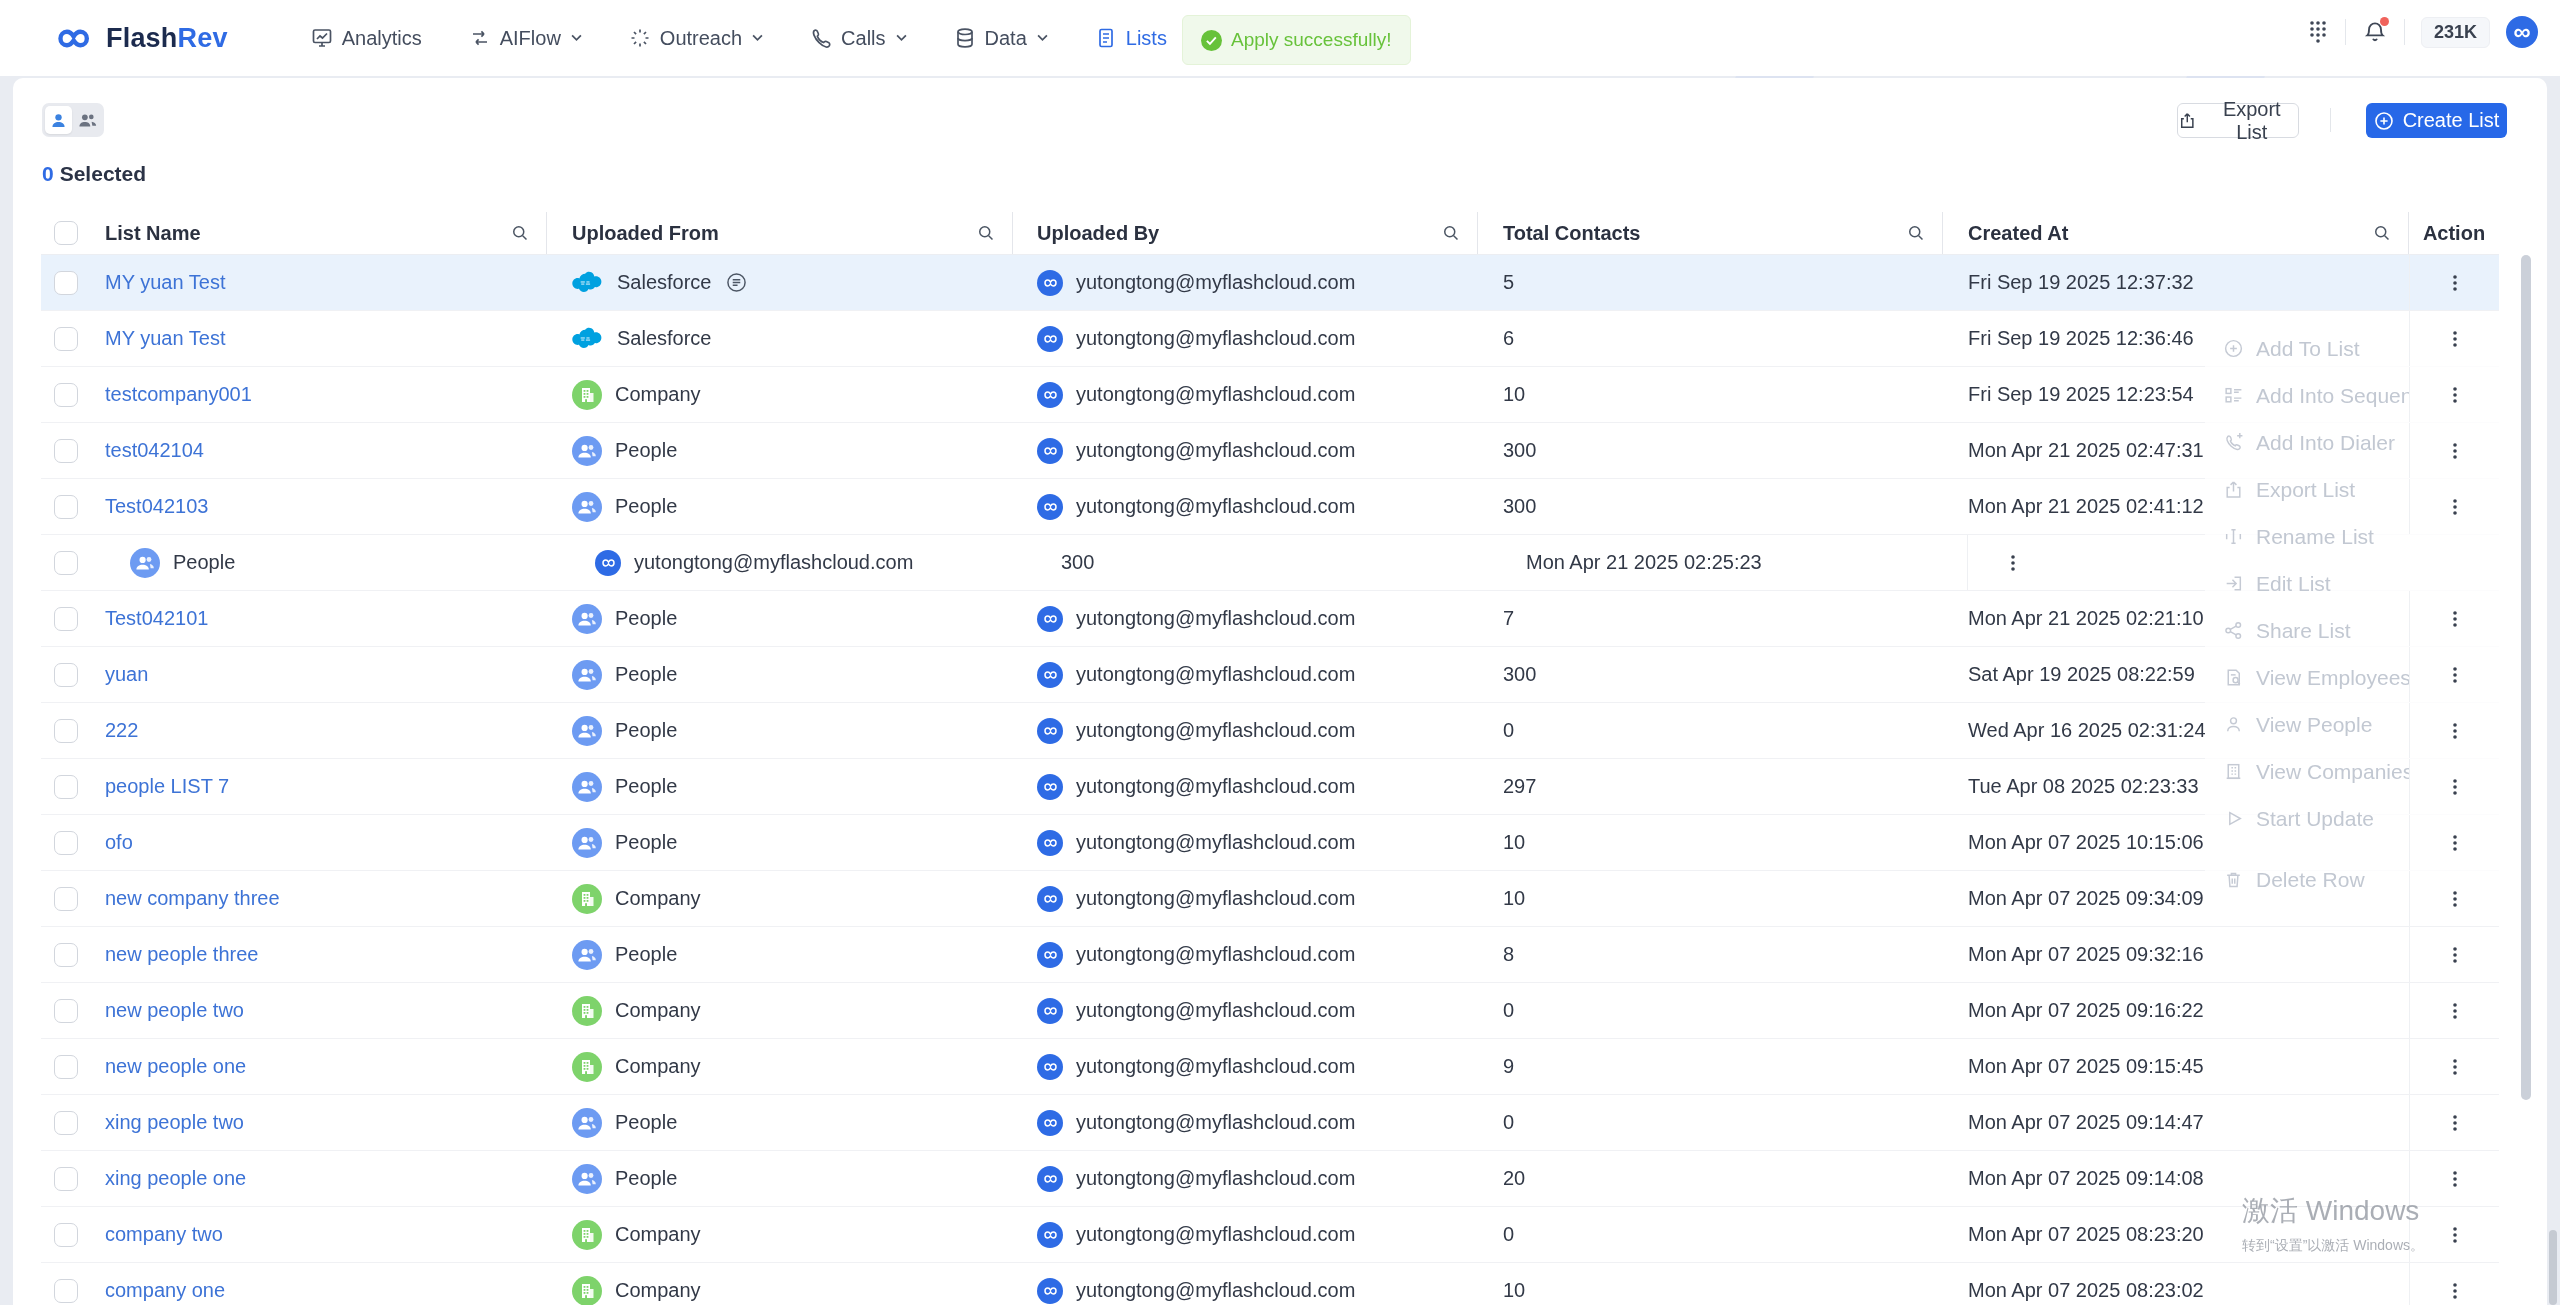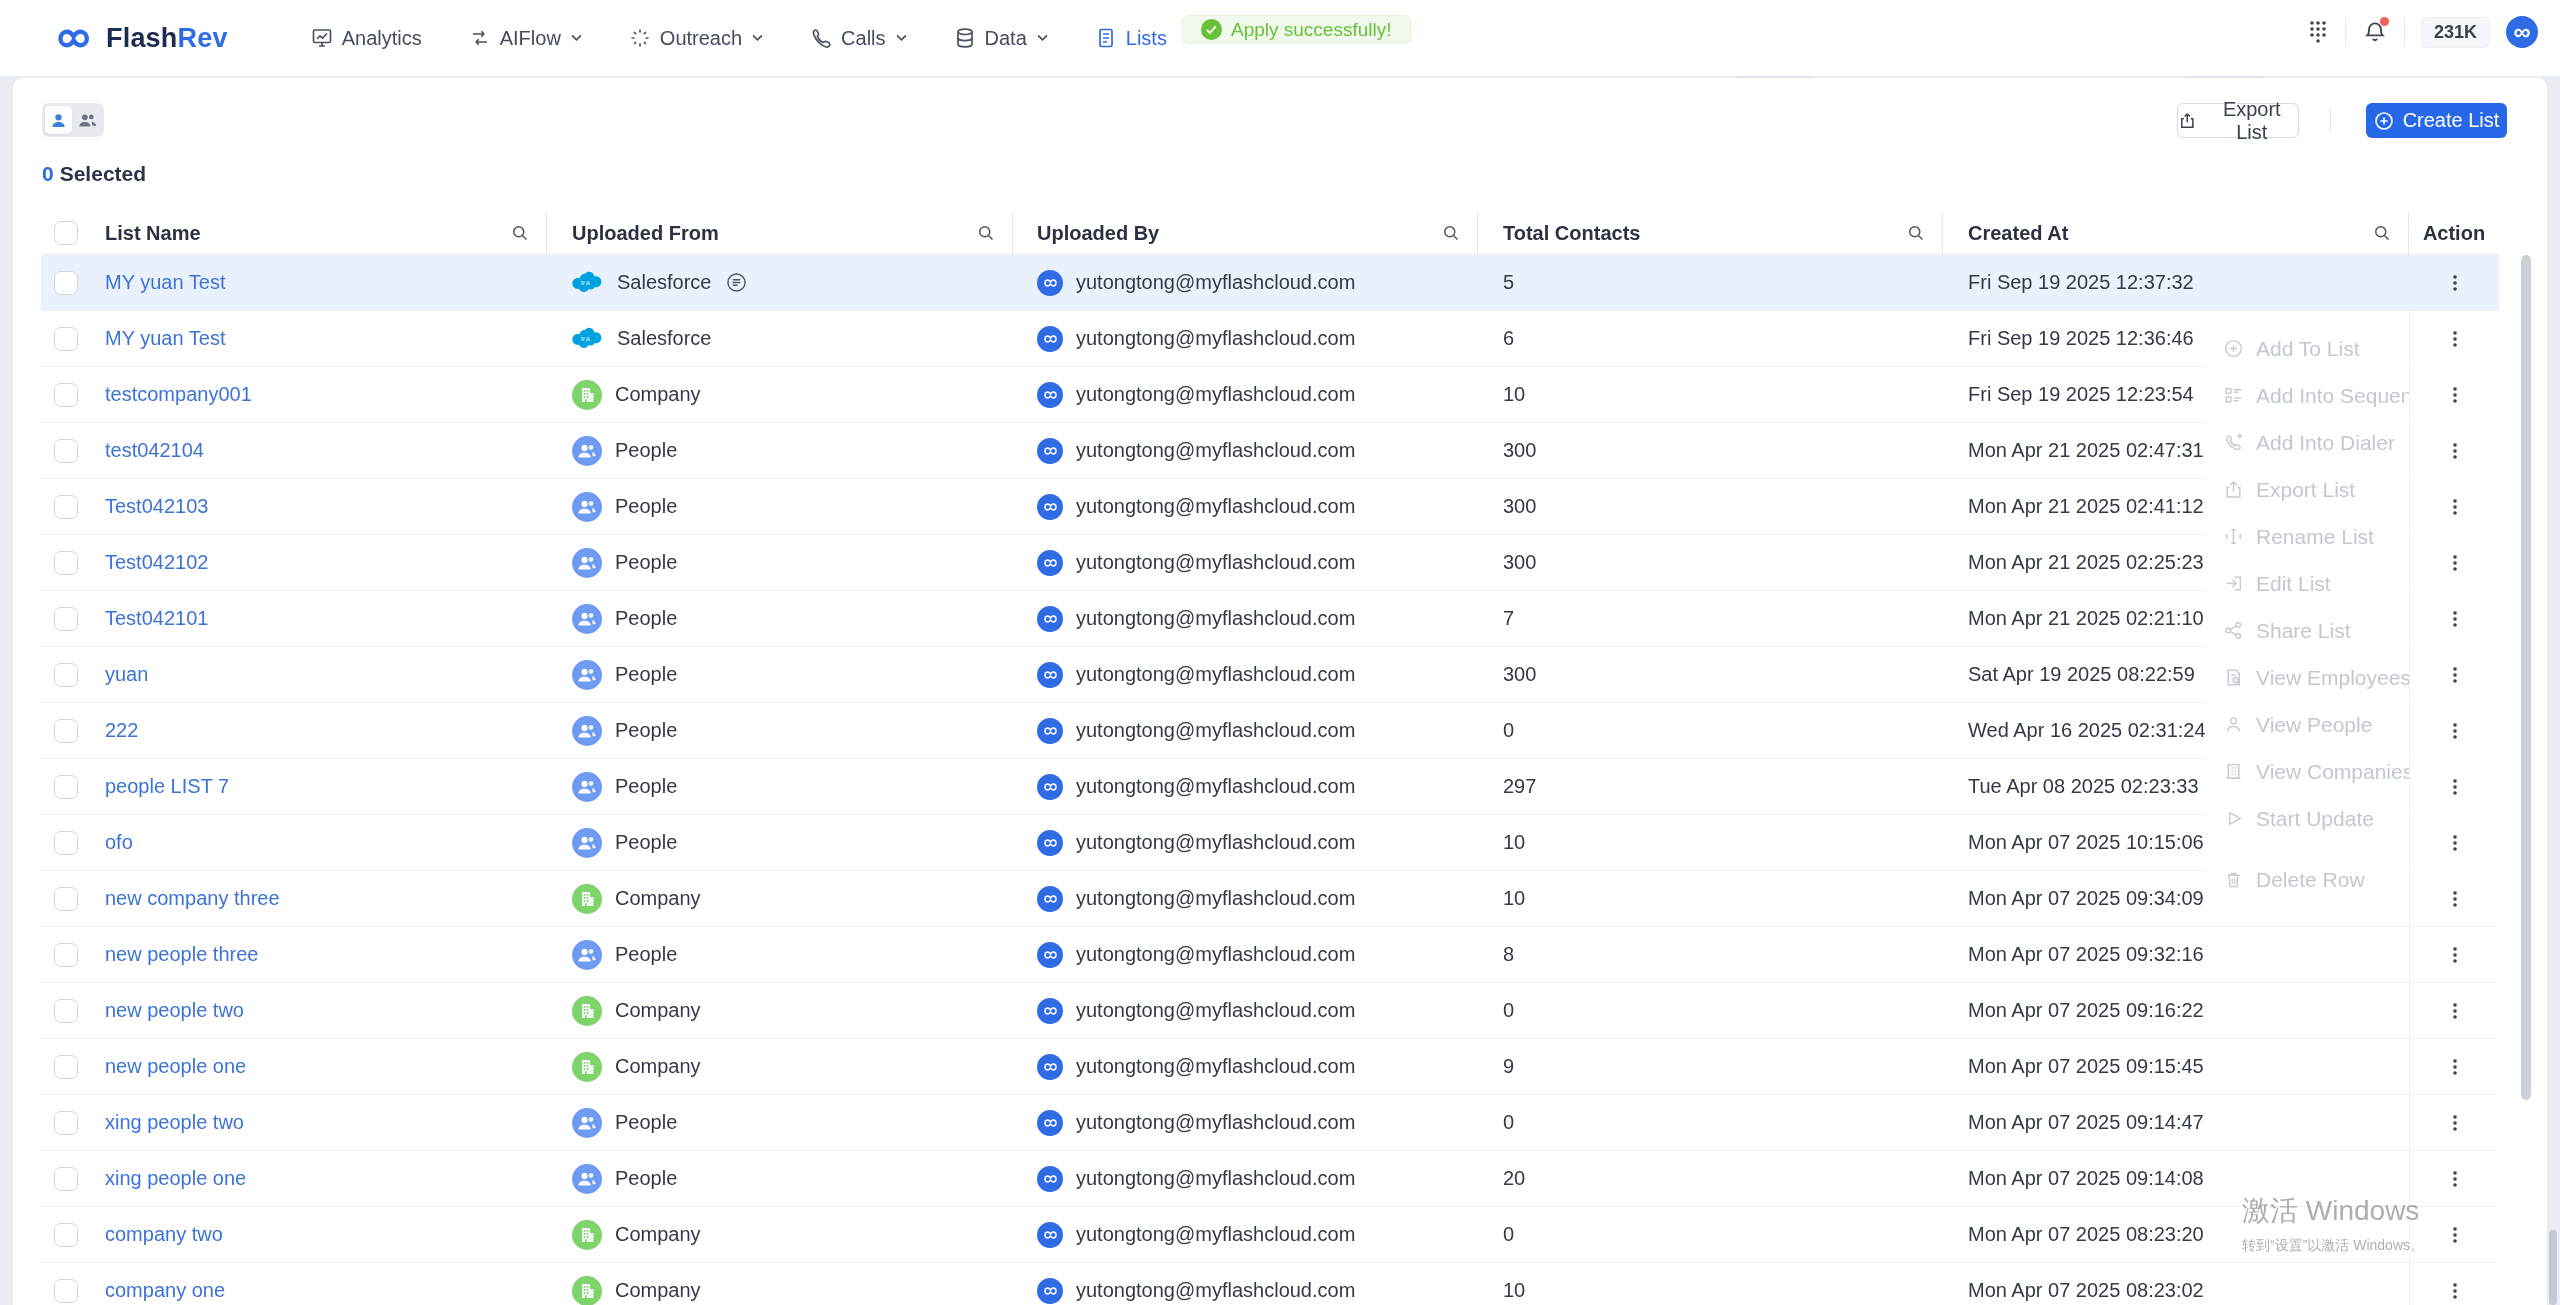--- a/index.html
+++ b/index.html
@@ -17,21 +17,21 @@
   .nav-item { display:flex; align-items:center; gap:8px; font-size:20px; color:#444d5e; font-weight:500; cursor:pointer; }
   .nav-item.active { color:#2f6be4; }
   .nav-item svg { display:block; }
   .nav-right { position:absolute; right:22px; top:0; height:64px; display:flex; align-items:center; gap:16px; }
   .nav-vdiv { width:1px; height:26px; background:#e4e7ec; }
   .badge-credits { background:#f5f7fa; border:1px solid #edeff3; border-radius:6px; padding:4px 12px; font-size:18px; font-weight:600; color:#39414f; }
   .avatar-nav { width:32px; height:32px; border-radius:50%; background:#2e6be5; color:#fff; display:flex; align-items:center; justify-content:center; font-size:24px; font-weight:700; line-height:1; }
   .bell-wrap { position:relative; display:flex; }
   .bell-dot { position:absolute; right:-1px; top:-2px; width:9px; height:9px; border-radius:50%; background:#f0635c; }
   
-  .toast { position:absolute; left:1182px; top:15px; height:29px; z-index:60; display:flex; align-items:center; gap:9px; padding:0 18px; background:#f0f9eb; border:1px solid #e4f3d8; border-radius:6px; }
+  .toast { position:absolute; left:1182px; top:15px; height:50px; z-index:60; display:flex; align-items:center; gap:9px; padding:0 18px; background:#f0f9eb; border:1px solid #e4f3d8; border-radius:6px; }
   .toast-text { color:#67c23a; font-size:19px; }
   
   .band-shape { position:absolute; top:64px; height:14px; background:#dde3f1; transform:skewX(-22deg); z-index:1; }
   
   .card { position:absolute; left:13px; top:78px; width:2534px; height:1227px; background:#fff; border-radius:10px 10px 0 0; overflow:hidden; }
   .seg { position:absolute; left:29px; top:25px; width:62px; height:34px; background:#e8eaef; border-radius:7px; display:flex; align-items:center; padding:3px; gap:2px; }
   .seg-btn { flex:1; height:28px; border:none; border-radius:5px; background:transparent; display:flex; align-items:center; justify-content:center; cursor:pointer; }
   .seg-btn.active { background:#fff; box-shadow:0 1px 2px rgba(0,0,0,.08); }
   .toolbar-right-divider { position:absolute; left:2317px; top:30px; width:1px; height:24px; background:#e3e6ea; }
   .btn { display:flex; align-items:center; justify-content:center; gap:9px; font-size:20px; border-radius:6px; cursor:pointer; font-family:inherit; }
@@ -512,23 +512,20 @@
               <circle cx="9" cy="10" r="1.8"></circle>
               <circle cx="9" cy="16" r="1.8"></circle>
             </svg>
           </span>
         </div>
       </div>
       <div class="trow">
         <div class="cell c-check">
           <span class="checkbox"></span>
         </div>
-        <div class="cell c-name">
-          <a class="link">Test042102</a>
-        </div>
         <div class="cell c-from">
           <span style="display:flex">
             <svg width="30" height="30" viewBox="0 0 30 30">
               <circle cx="15" cy="15" r="15" fill="#6d9bf2"></circle>
               <g fill="#fff">
                 <circle cx="12.6" cy="11.9" r="3.1"></circle>
                 <path d="M6.4 21.6c0-3.1 2.8-4.9 6.2-4.9s6.2 1.8 6.2 4.9z"></path>
                 <g opacity=".85">
                   <circle cx="19" cy="11.5" r="2.4"></circle>
                   <path d="M19.9 16.1c2.3.4 3.9 1.9 3.9 4.1h-3.2z"></path>

